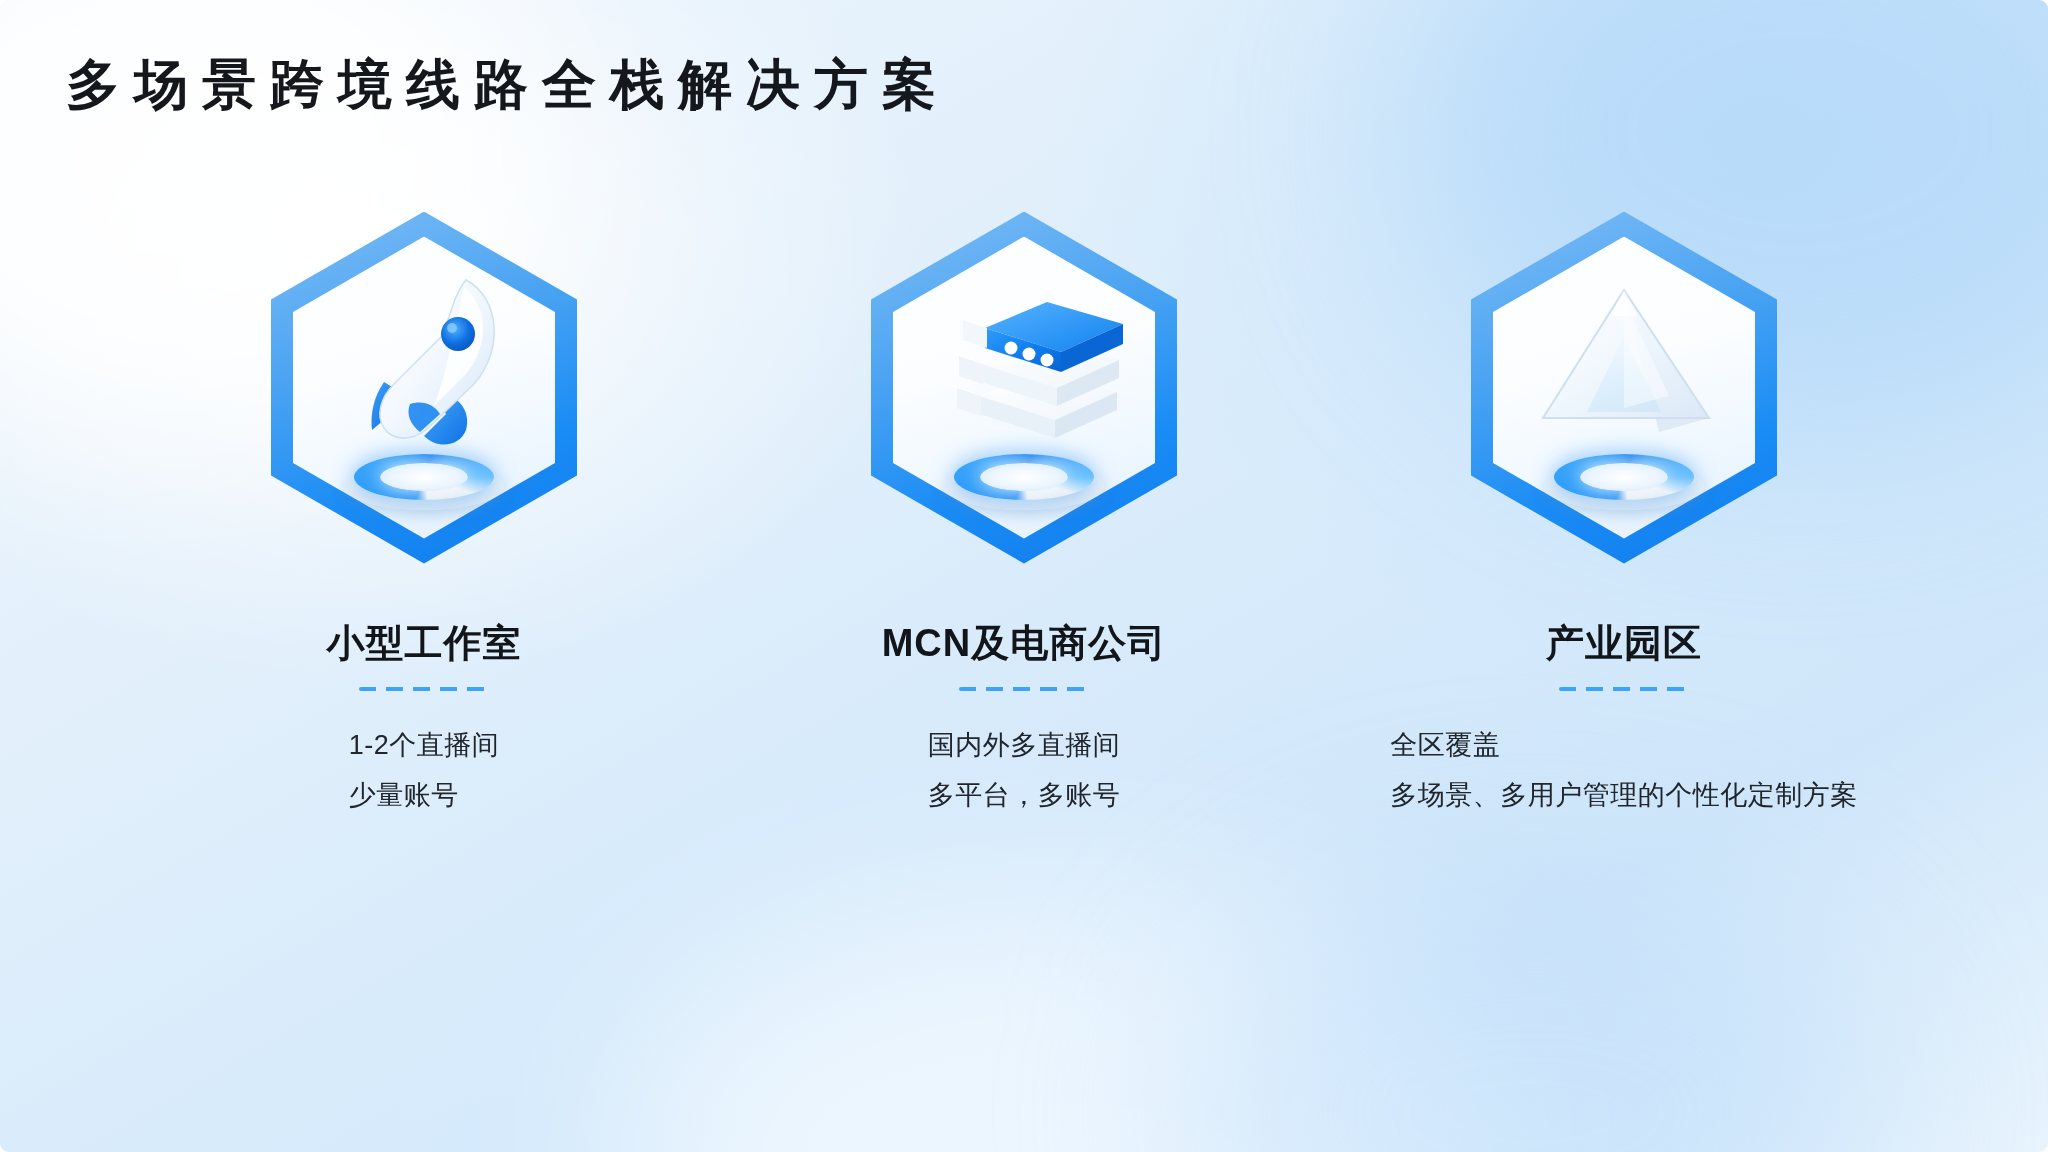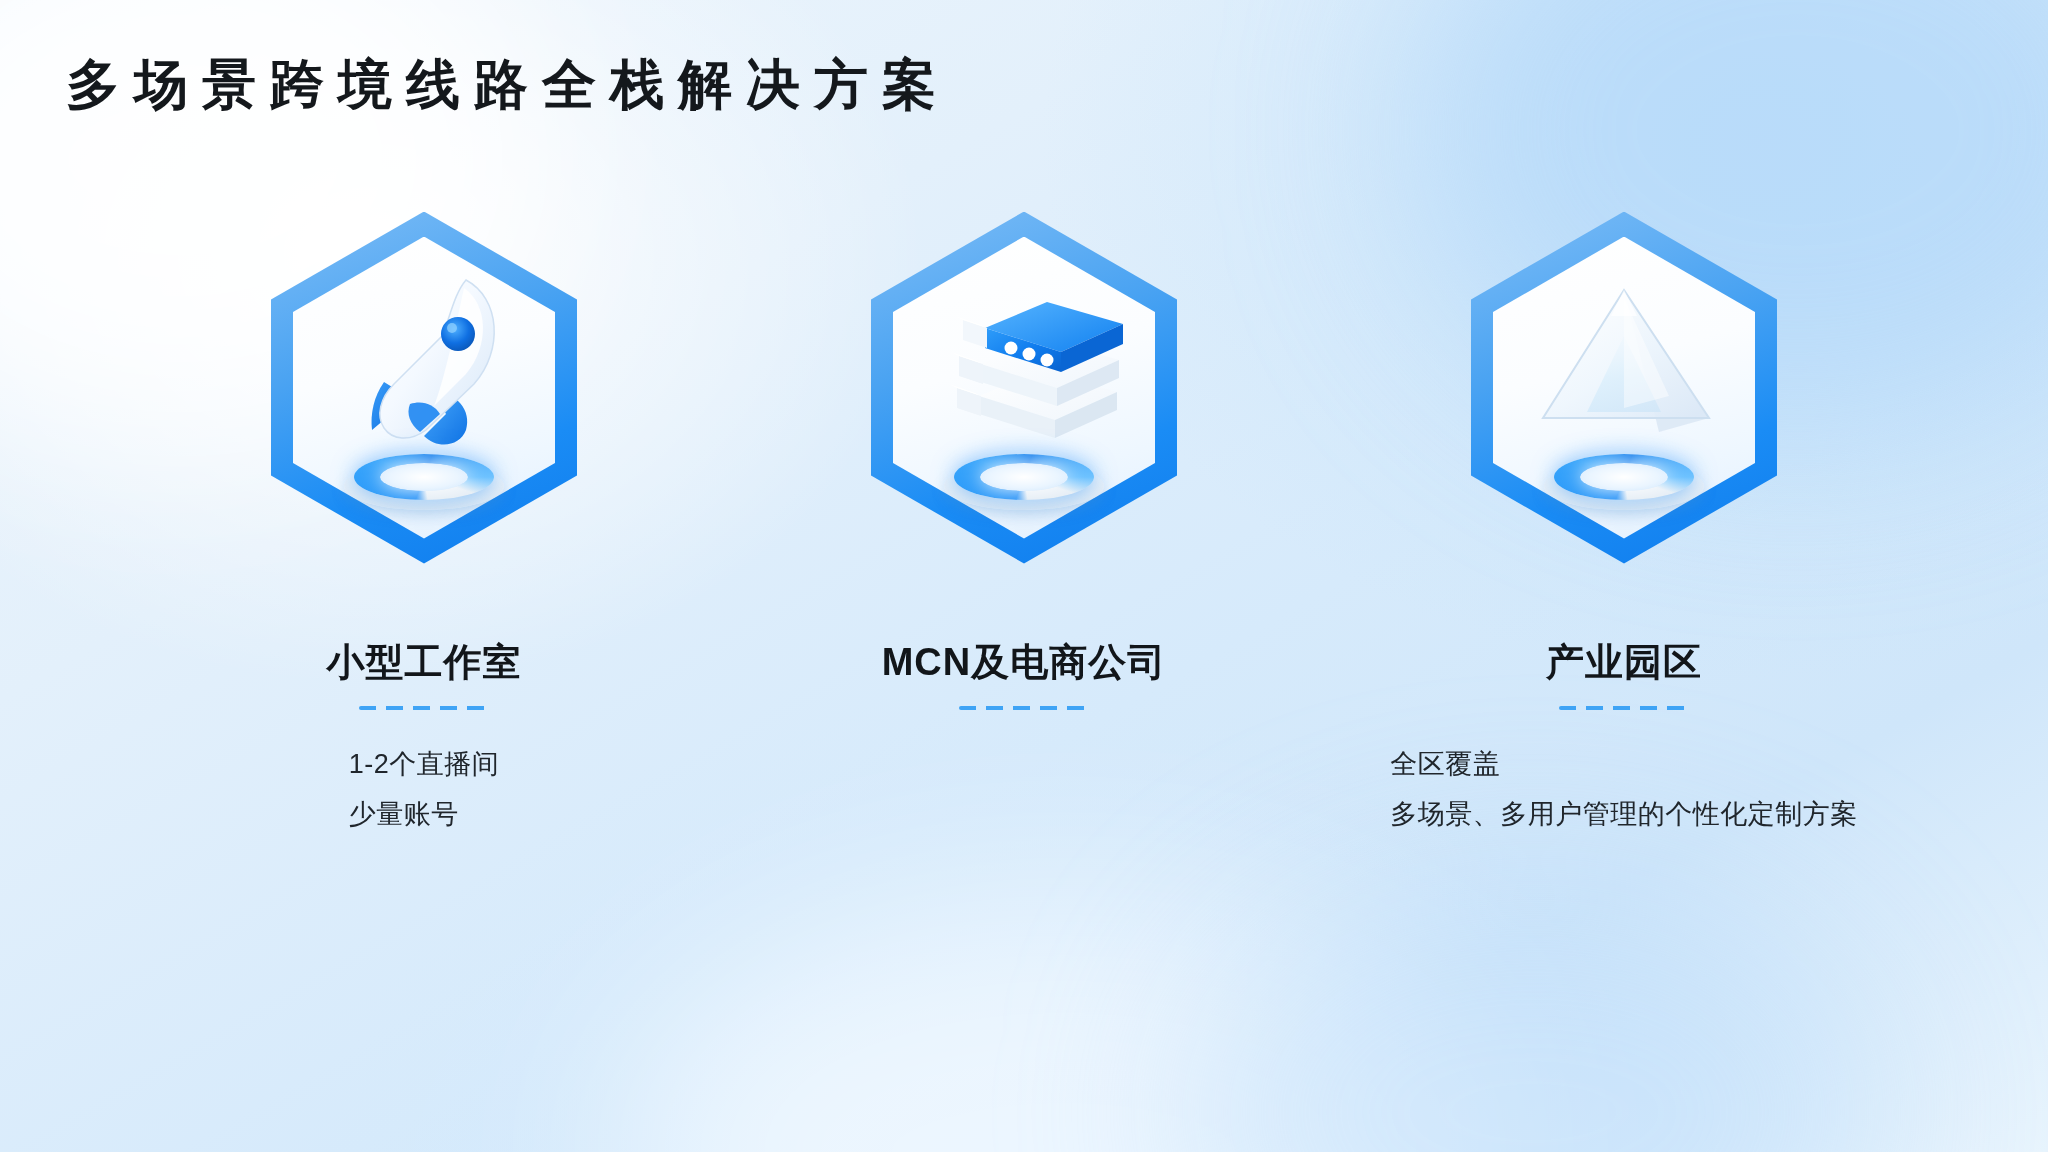--- a/index.html
+++ b/index.html
@@ -14,20 +14,21 @@
   #stage {
     position: relative;
     width: 2048px;
     height: 1152px;
     overflow: hidden;
     background:
       radial-gradient(ellipse 900px 700px at 18% 22%, rgba(255,255,255,0.95) 0%, rgba(255,255,255,0.0) 62%),
       radial-gradient(ellipse 1200px 900px at 86% 12%, rgba(198,228,252,0.85) 0%, rgba(198,228,252,0.0) 60%),
       radial-gradient(ellipse 1100px 800px at 50% 105%, rgba(214,236,255,0.9) 0%, rgba(214,236,255,0.0) 65%),
       linear-gradient(150deg, #eef6fd 0%, #e3f0fb 30%, #d6eafb 58%, #cfe6fa 78%, #e8f4fd 100%);
+    border-radius: 9px;
   }
 
   
   .blob {
     position: absolute;
     border-radius: 50%;
     filter: blur(90px);
     pointer-events: none;
   }
   .blob.b1 { left: -180px; top: -120px; width: 720px; height: 560px; background: rgba(255,255,255,0.85); }
@@ -137,21 +138,21 @@
   .rocket { position: absolute; left: 50%; top: 6px; transform: translateX(-50%); }
 
   
   .stack { position: absolute; left: 50%; top: 8px; transform: translateX(-50%); }
 
   
   .pyramid { position: absolute; left: 50%; top: 18px; transform: translateX(-50%); }
 
   
   .card-title {
-    margin-top: 65px;
+    margin-top: 46px;
     font-size: 38px;
     font-weight: 700;
     color: #12161a;
     letter-spacing: 1px;
     line-height: 1.2;
     text-align: right;
   }
   .divider {
     margin-top: 20px;
     width: 130px;
@@ -303,20 +304,24 @@
           <div class="disc">
             <div class="plate"></div>
             <div class="ring"></div>
             <div class="ring-hole"></div>
           </div>
         </div>
       </div>
 
       <div class="card-title">MCN及电商公司</div>
       <div class="divider"></div>
+      <div class="card-body">
+        <span class="line">国内外多直播间</span>
+        <span class="line">多平台，多账号</span>
+      </div>
     </div>
 
     <div class="card">
       <div class="hex-wrap">
         <div class="hex-outer"></div>
         <div class="hex-inner"></div>
         <div class="icon-area">
 
           <svg class="pyramid" width="210" height="180" viewBox="0 0 210 180">
             <defs>

